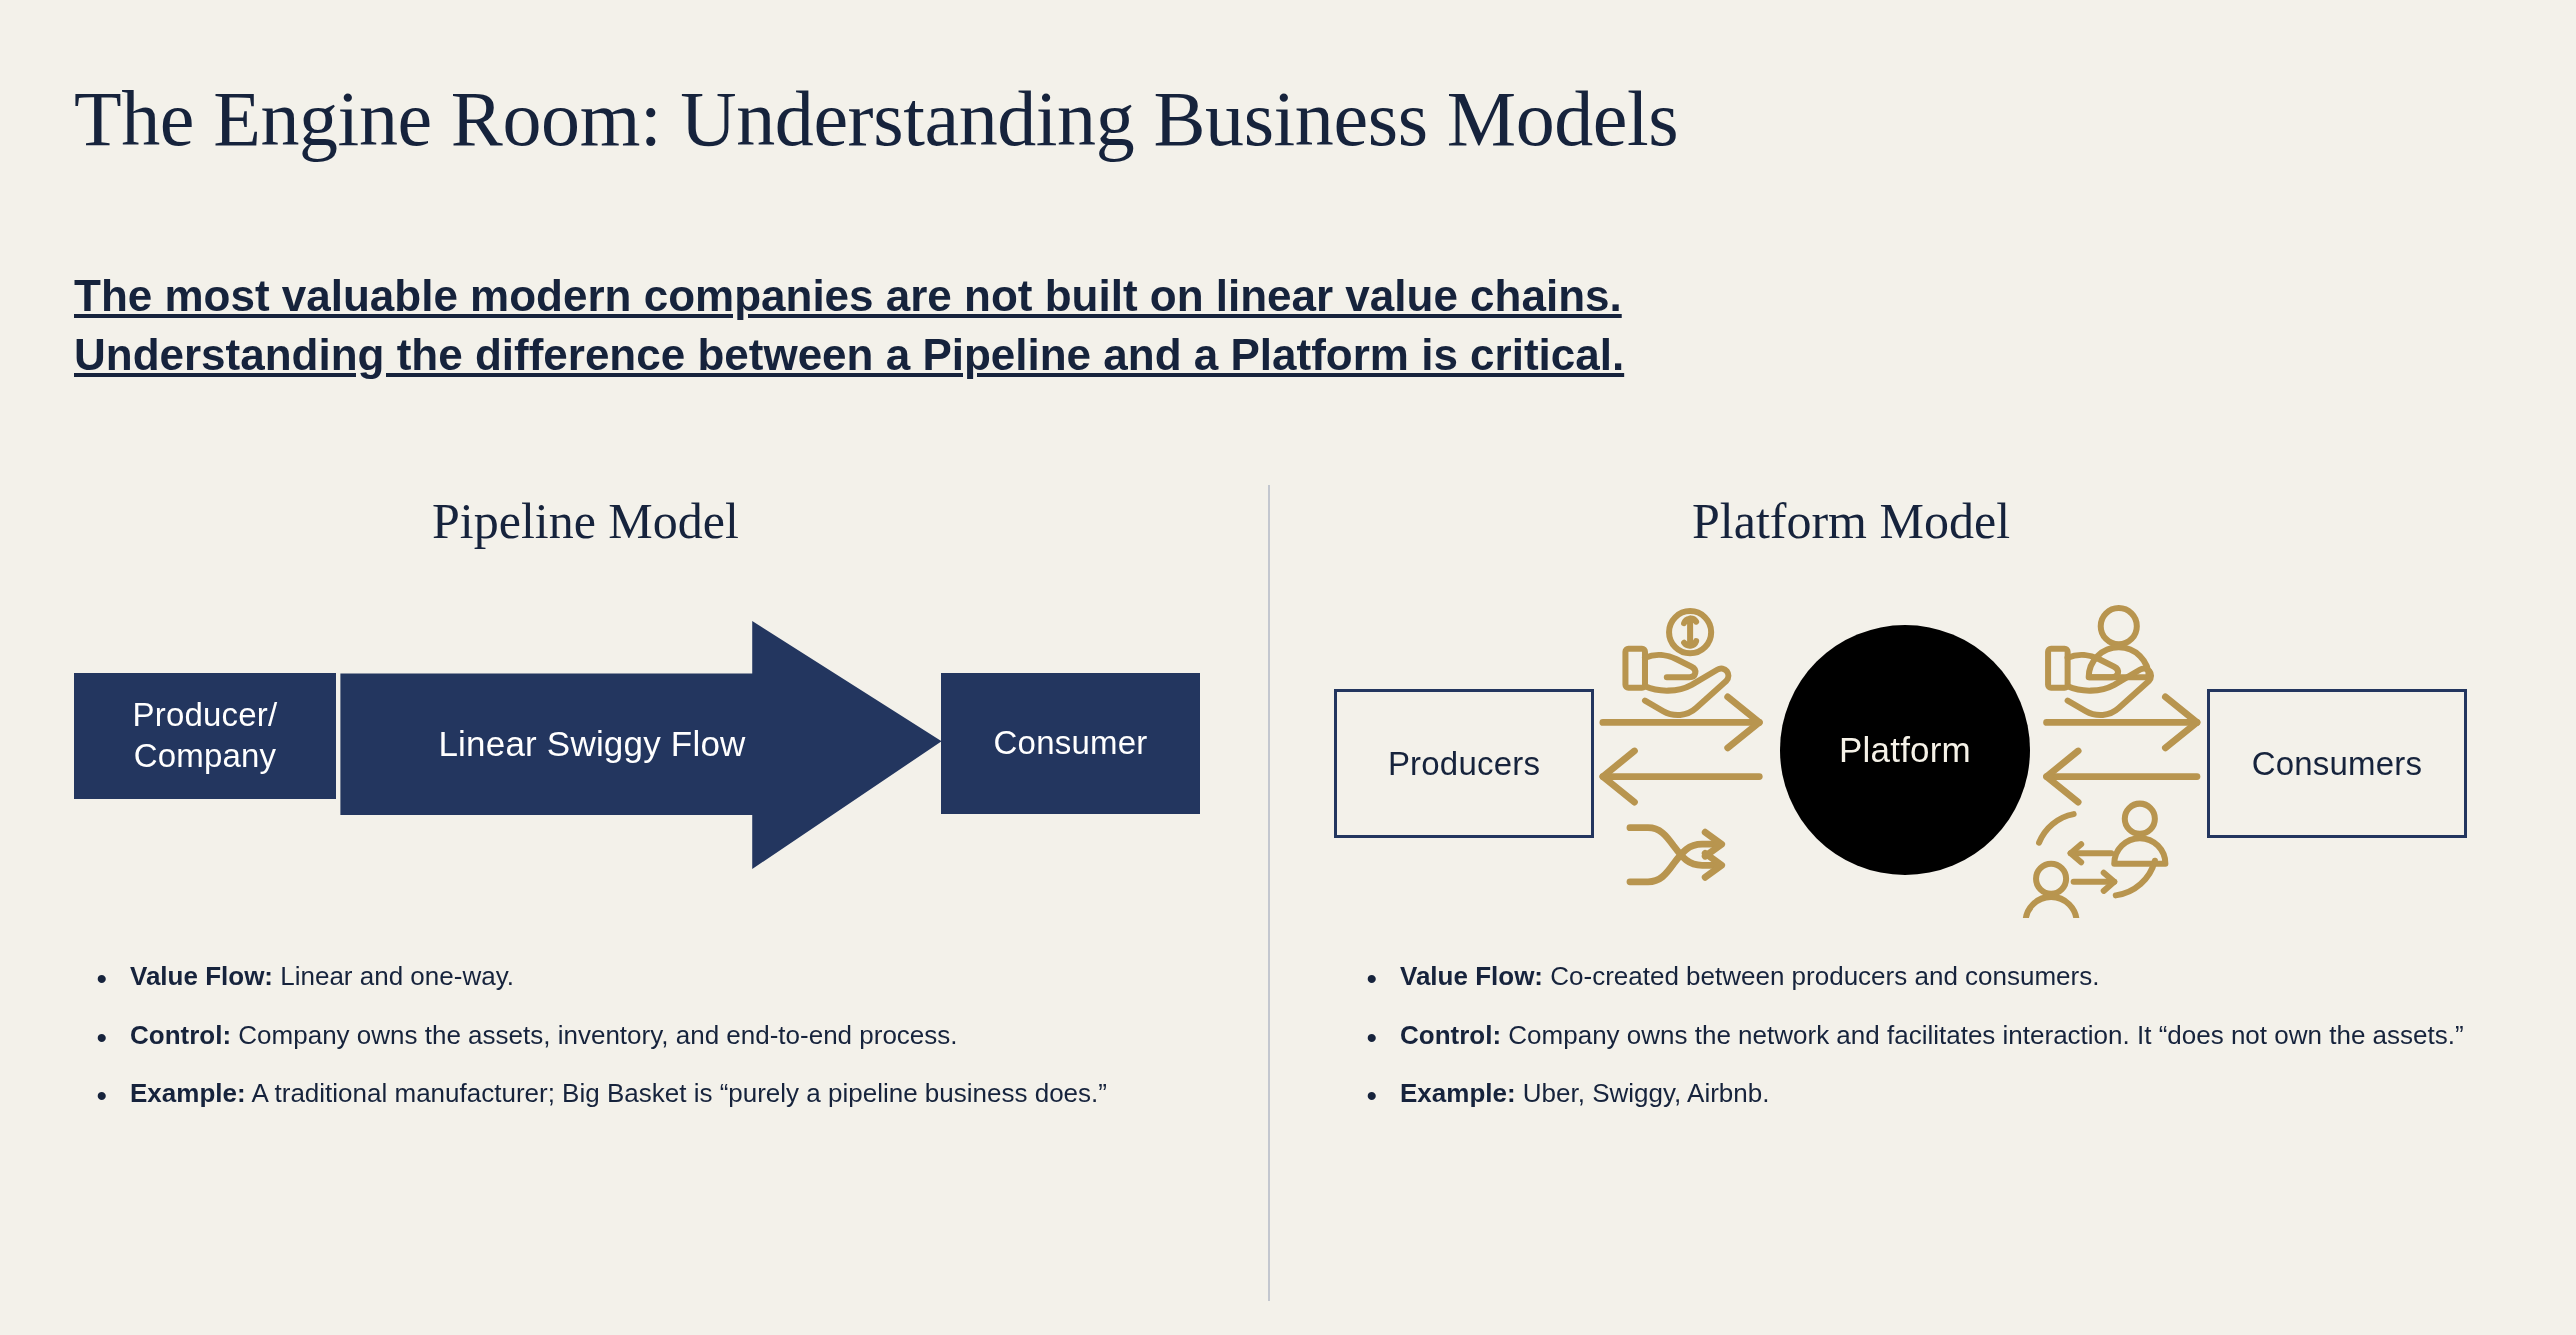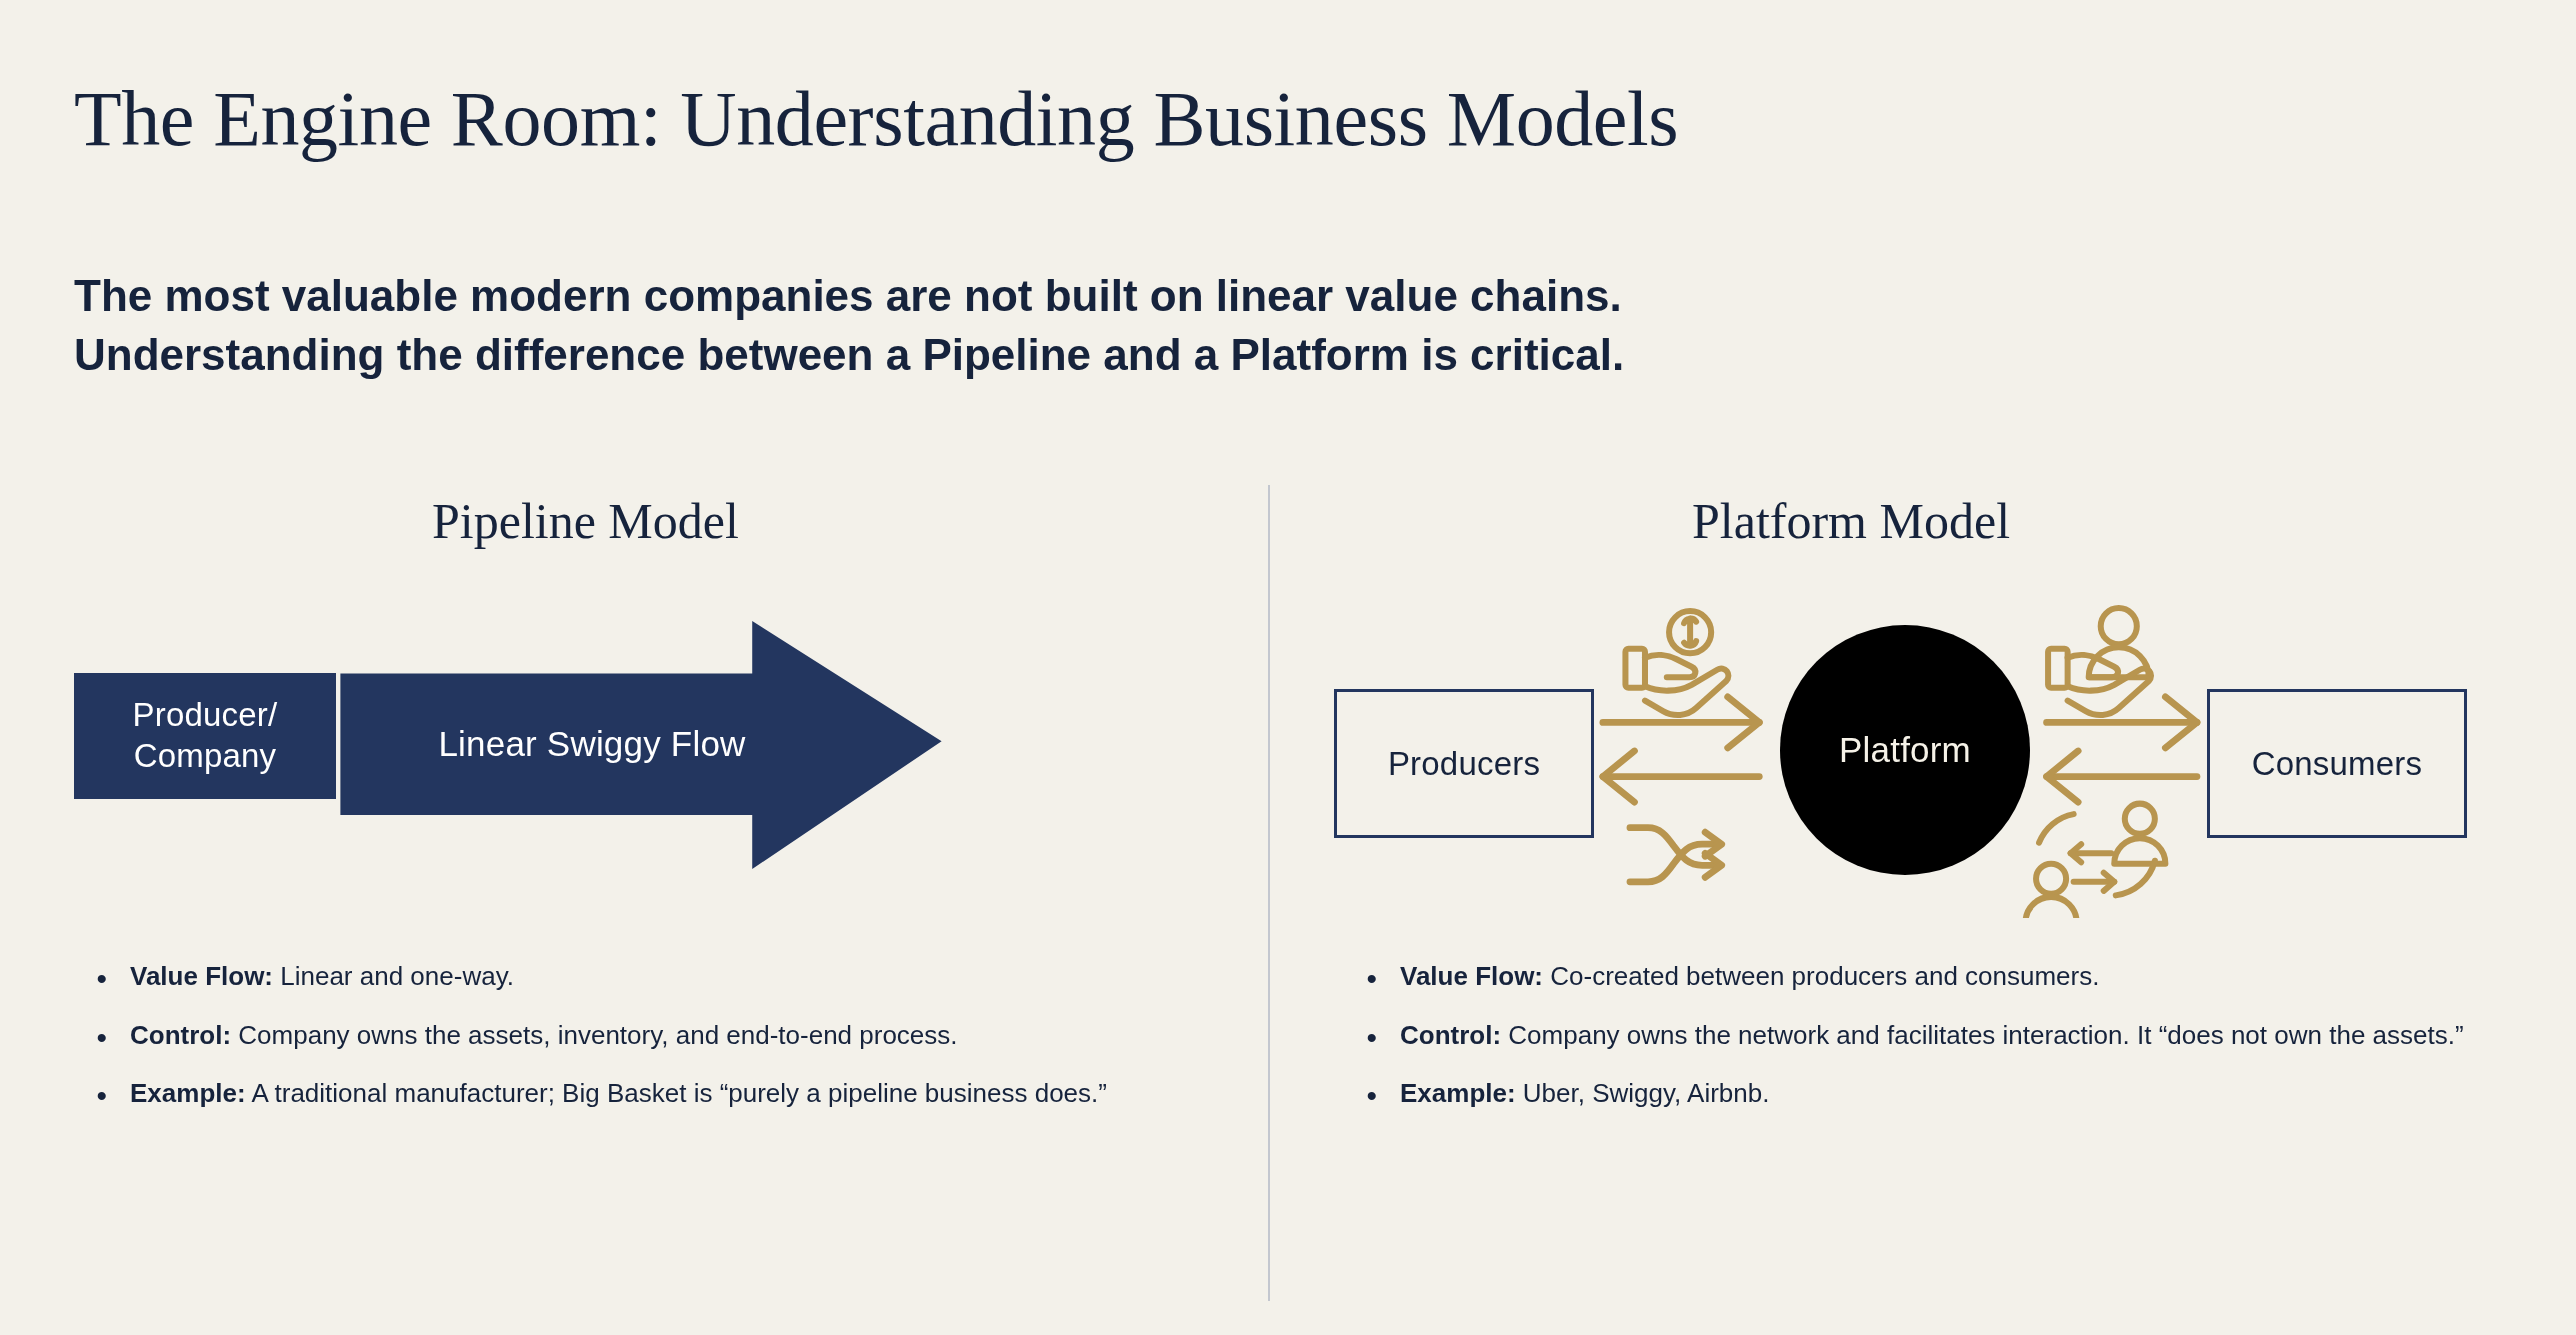--- a/index.html
+++ b/index.html
@@ -33,21 +33,21 @@
     position: absolute;
     left: 74px;
     top: 267px;
     width: 2346px;
     font-family: "Liberation Sans", sans-serif;
     font-size: 44px;
     font-weight: bold;
     line-height: 1.34;
     color: #16233c;
   }
-  .subtitle-line { display: block; }
+  .subtitle-line { display: block; text-decoration: underline; }
 
   
   .column-divider {
     position: absolute;
     left: 1268px;
     top: 485px;
     width: 2.3px;
     height: 816px;
     background: #c3c7cf;
   }
@@ -230,20 +230,21 @@
   <div class="flow-arrow-wrap">
     <svg width="602" height="248" viewBox="0 0 800 330" xmlns="http://www.w3.org/2000/svg">
       <polygon points="0,70 548,70 548,0 800,160 548,330 548,258 0,258" fill="#23365f"></polygon>
     </svg>
   </div>
 
   <div class="flow-arrow-label">
     <span>Linear Swiggy Flow</span>
   </div>
 
+  <div class="box-solid" id="consumer-box">Consumer</div>
 
 </div>
 
 <div class="platform-diagram">
 
   <div class="box-outline" id="producers-box">Producers</div>
 
   <div id="platform-circle">Platform</div>
 
   <div class="box-outline" id="consumers-box">Consumers</div>

